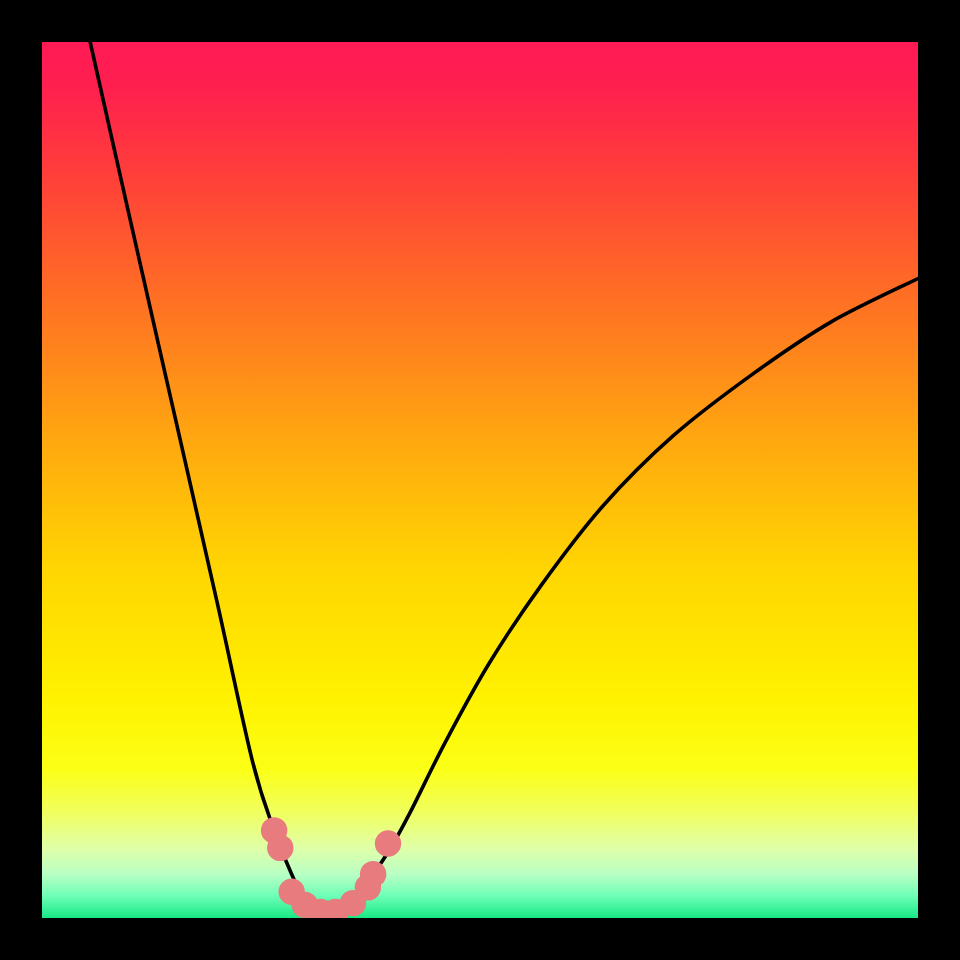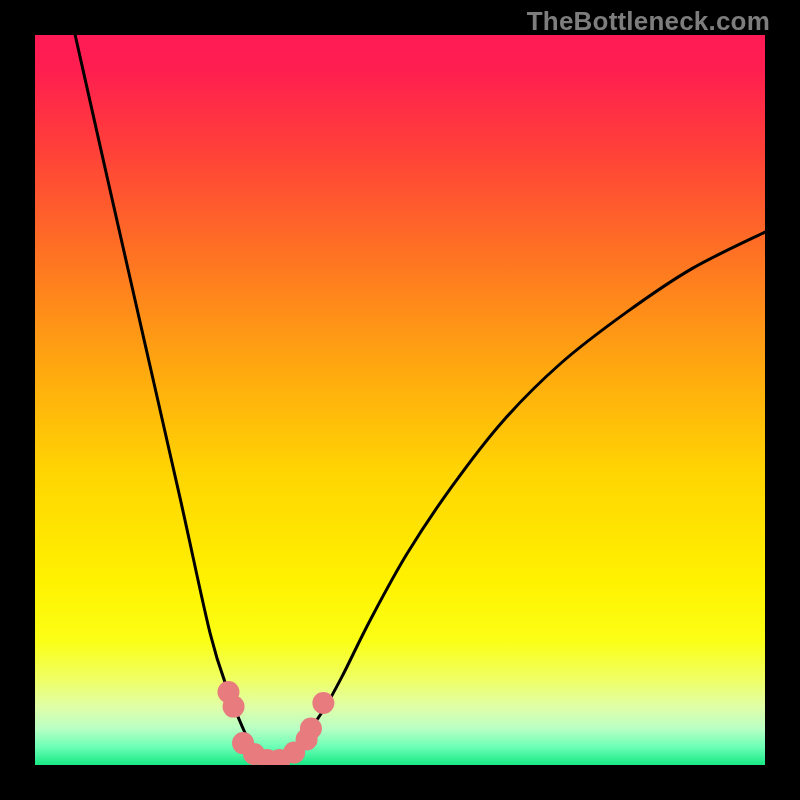--- a/index.html
+++ b/index.html
@@ -35,21 +35,20 @@
     font-weight: 600;
     color: #7d7d7d;
     letter-spacing: 0.2px;
   }
   svg { display:block; }
 </style>
 </head>
 <body>
 
 <div class="frame">
-  <div class="watermark">TheBottleneck.com</div>
   <div class="plot">
     <svg id="chart-svg" width="730" height="730" viewBox="0 0 730 730">
       <defs>
         <linearGradient id="bg-grad" x1="0" y1="0" x2="0" y2="1">
             <stop offset="0%" stop-color="#ff1a55"></stop>
             <stop offset="5%" stop-color="#ff1f4f"></stop>
             <stop offset="15%" stop-color="#ff3e3a"></stop>
             <stop offset="30%" stop-color="#ff7223"></stop>
             <stop offset="45%" stop-color="#ffa610"></stop>
             <stop offset="60%" stop-color="#ffd502"></stop>

